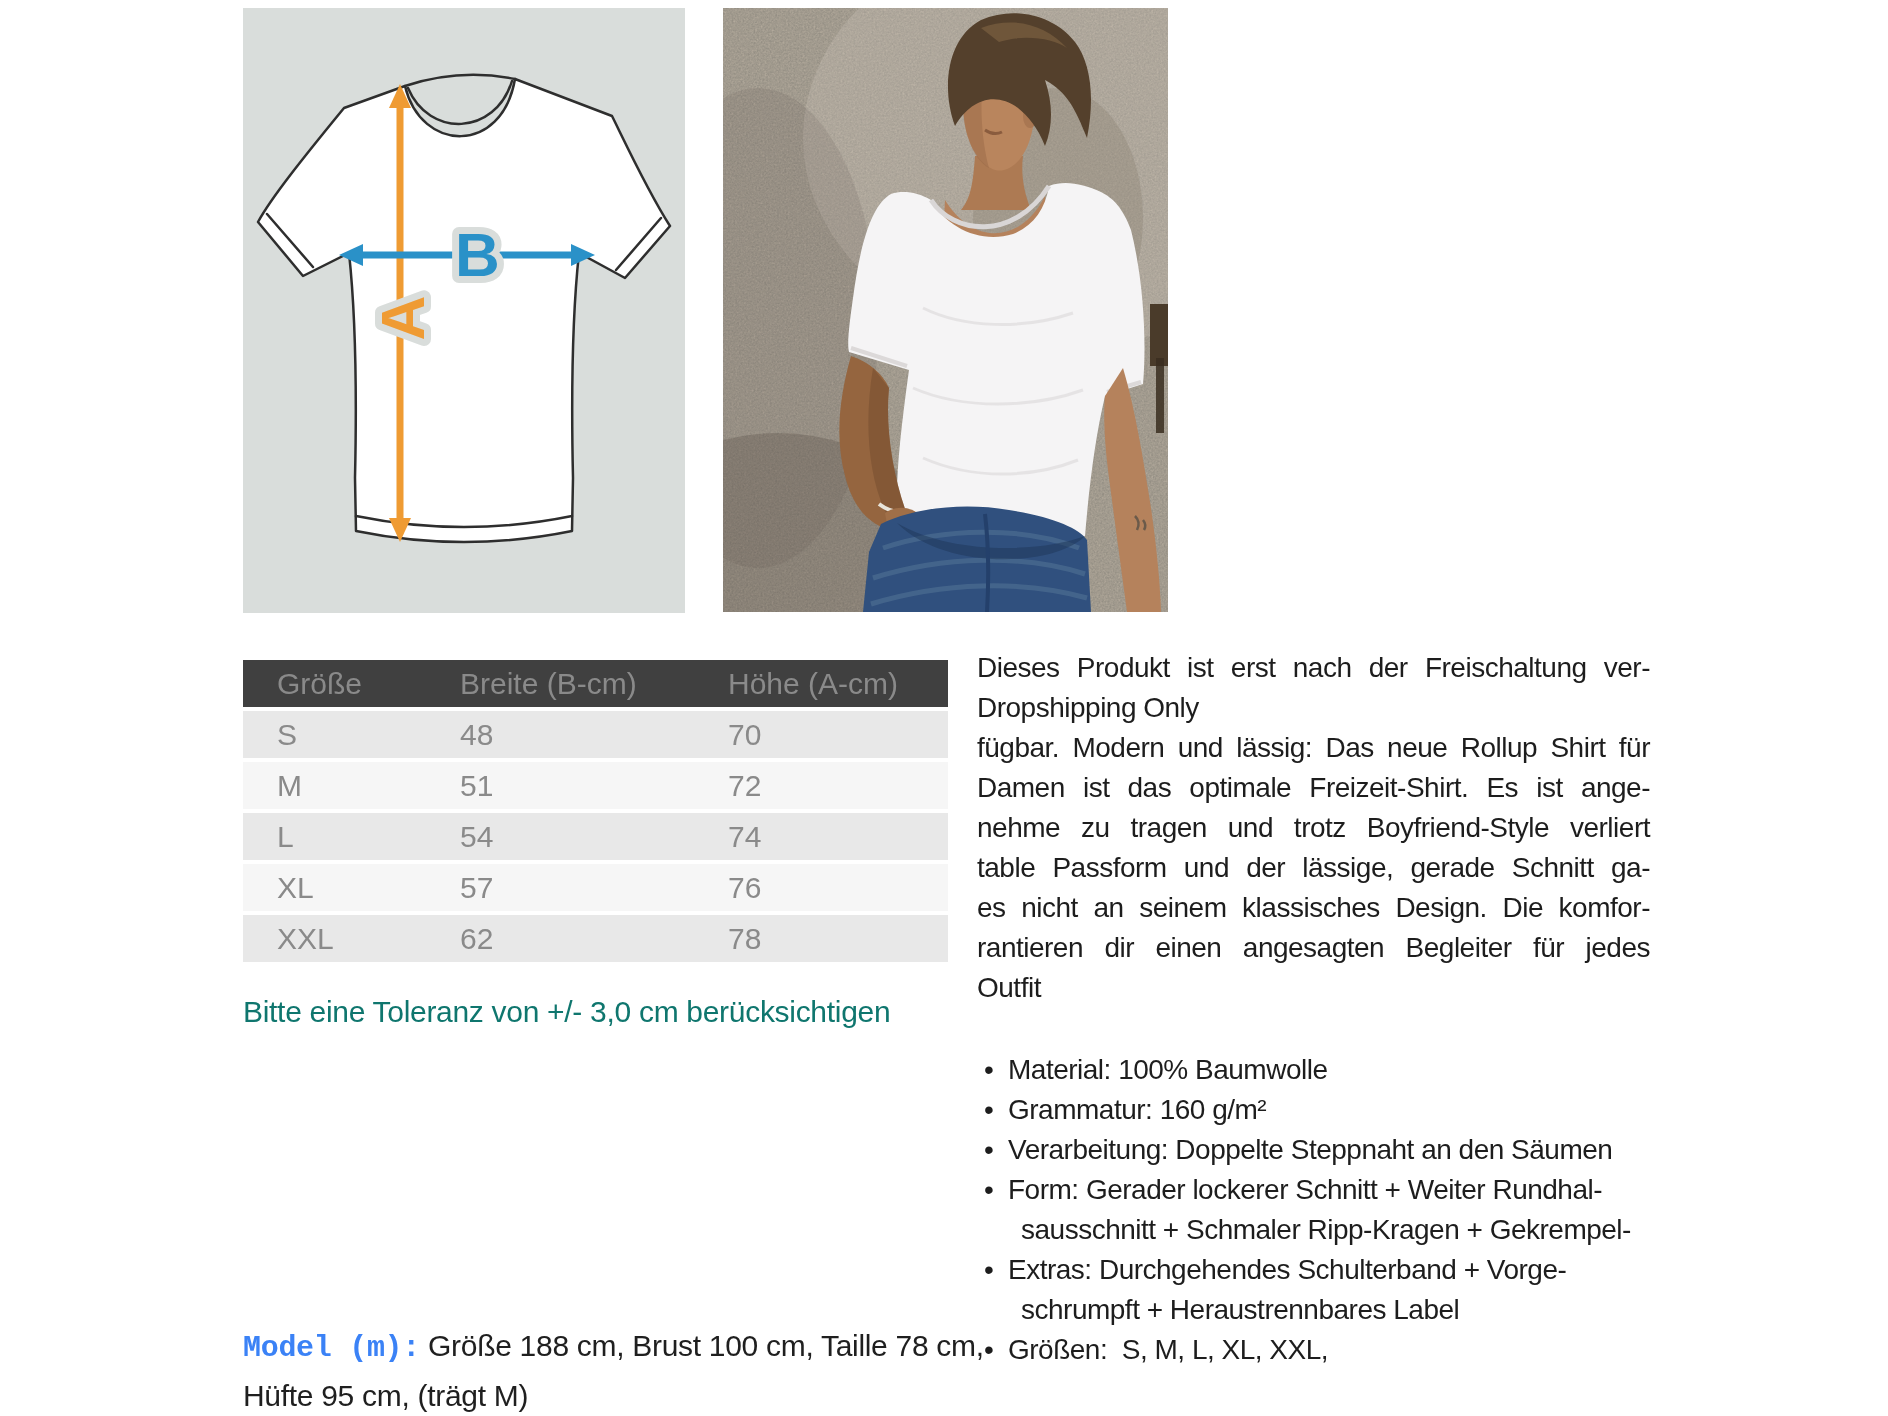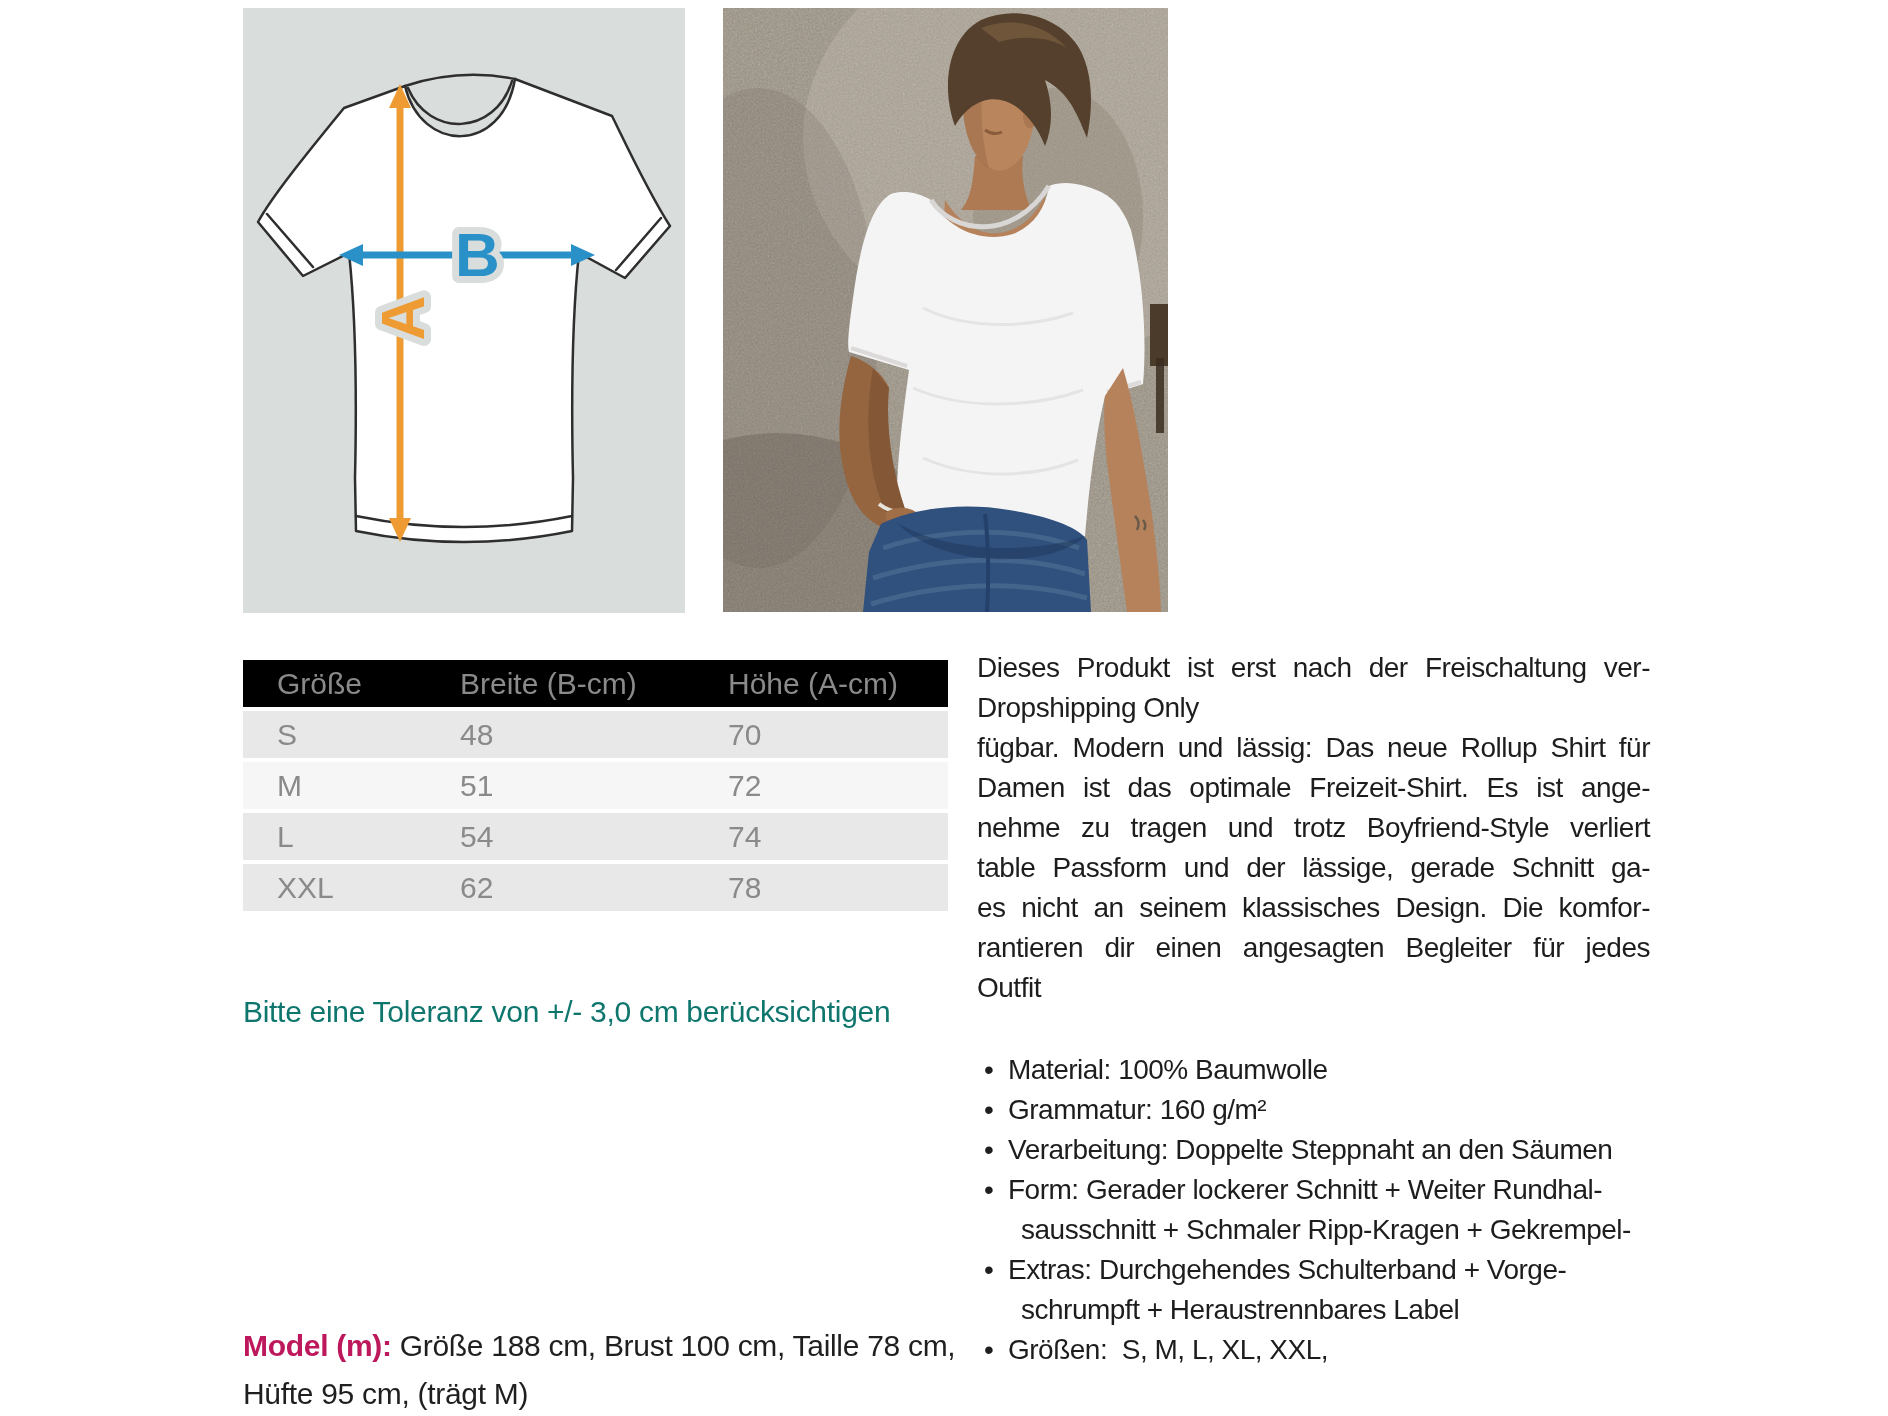--- a/index.html
+++ b/index.html
@@ -36,38 +36,38 @@
   }
   .photo svg { display:block; width:100%; height:100%; }
 
   
   .size-table { position:absolute; left:243px; top:660px; width:705px; }
   .trow {
     display:flex; align-items:center;
     height:47px; margin-bottom:4px;
     font-size:30px; color:#8a8a8a;
   }
-  .trow-head { background:#000000;justify-content:space-between; }
+  .trow-head { background:#404040;justify-content:space-between; }
   .trow-dark { background:#e8e8e8; }
   .trow-light{ background:#f6f6f6; }
   .c1 { width:217px; padding-left:34px; }
   .c2 { width:268px; }
   .c3 { flex:1; }
 
   .tolerance {
     position:absolute; left:243px; top:995px;
     font-size:30px; letter-spacing:-0.3px; color:#0f766e;
   }
 
   .model-info {
     position:absolute; left:243px; top:1322px;
     width:790px; font-size:30px; line-height:48px; color:#1f1f1f;
     letter-spacing:-0.3px;
   }
-  .model-info b { color:#be185d; }
+  .model-info b { color:#3b82f6;font-family:Liberation Mono, monospace; }
 
   
   .desc {
     position:absolute; left:977px; top:648px; width:673px;
     font-size:28px; line-height:40px; letter-spacing:-0.5px; color:#1d1d1d;
   }
   .dline { height:40px; }
   .just  { text-align:justify; text-align-last:justify; text-justify:inter-word; }
   .bullets { margin-top:42px; list-style:none; }
   .bitem-line { display:flex; height:40px; }
@@ -206,20 +206,25 @@
   <div class="trow trow-light">
     <div class="c1">M</div>
     <div class="c2">51</div>
     <div class="c3">72</div>
   </div>
   <div class="trow trow-dark">
     <div class="c1">L</div>
     <div class="c2">54</div>
     <div class="c3">74</div>
   </div>
+  <div class="trow trow-light">
+    <div class="c1">XL</div>
+    <div class="c2">57</div>
+    <div class="c3">76</div>
+  </div>
   <div class="trow trow-dark">
     <div class="c1">XXL</div>
     <div class="c2">62</div>
     <div class="c3">78</div>
   </div>
 </div>
 
 <div class="tolerance">Bitte eine Toleranz von +/- 3,0 cm berücksichtigen</div>
 
 <div class="model-info">

